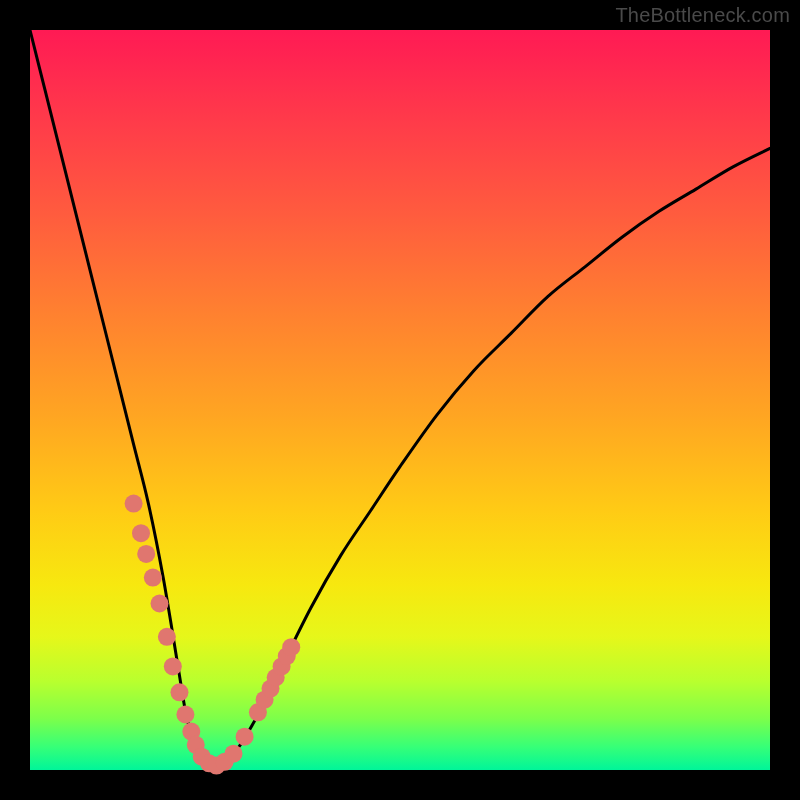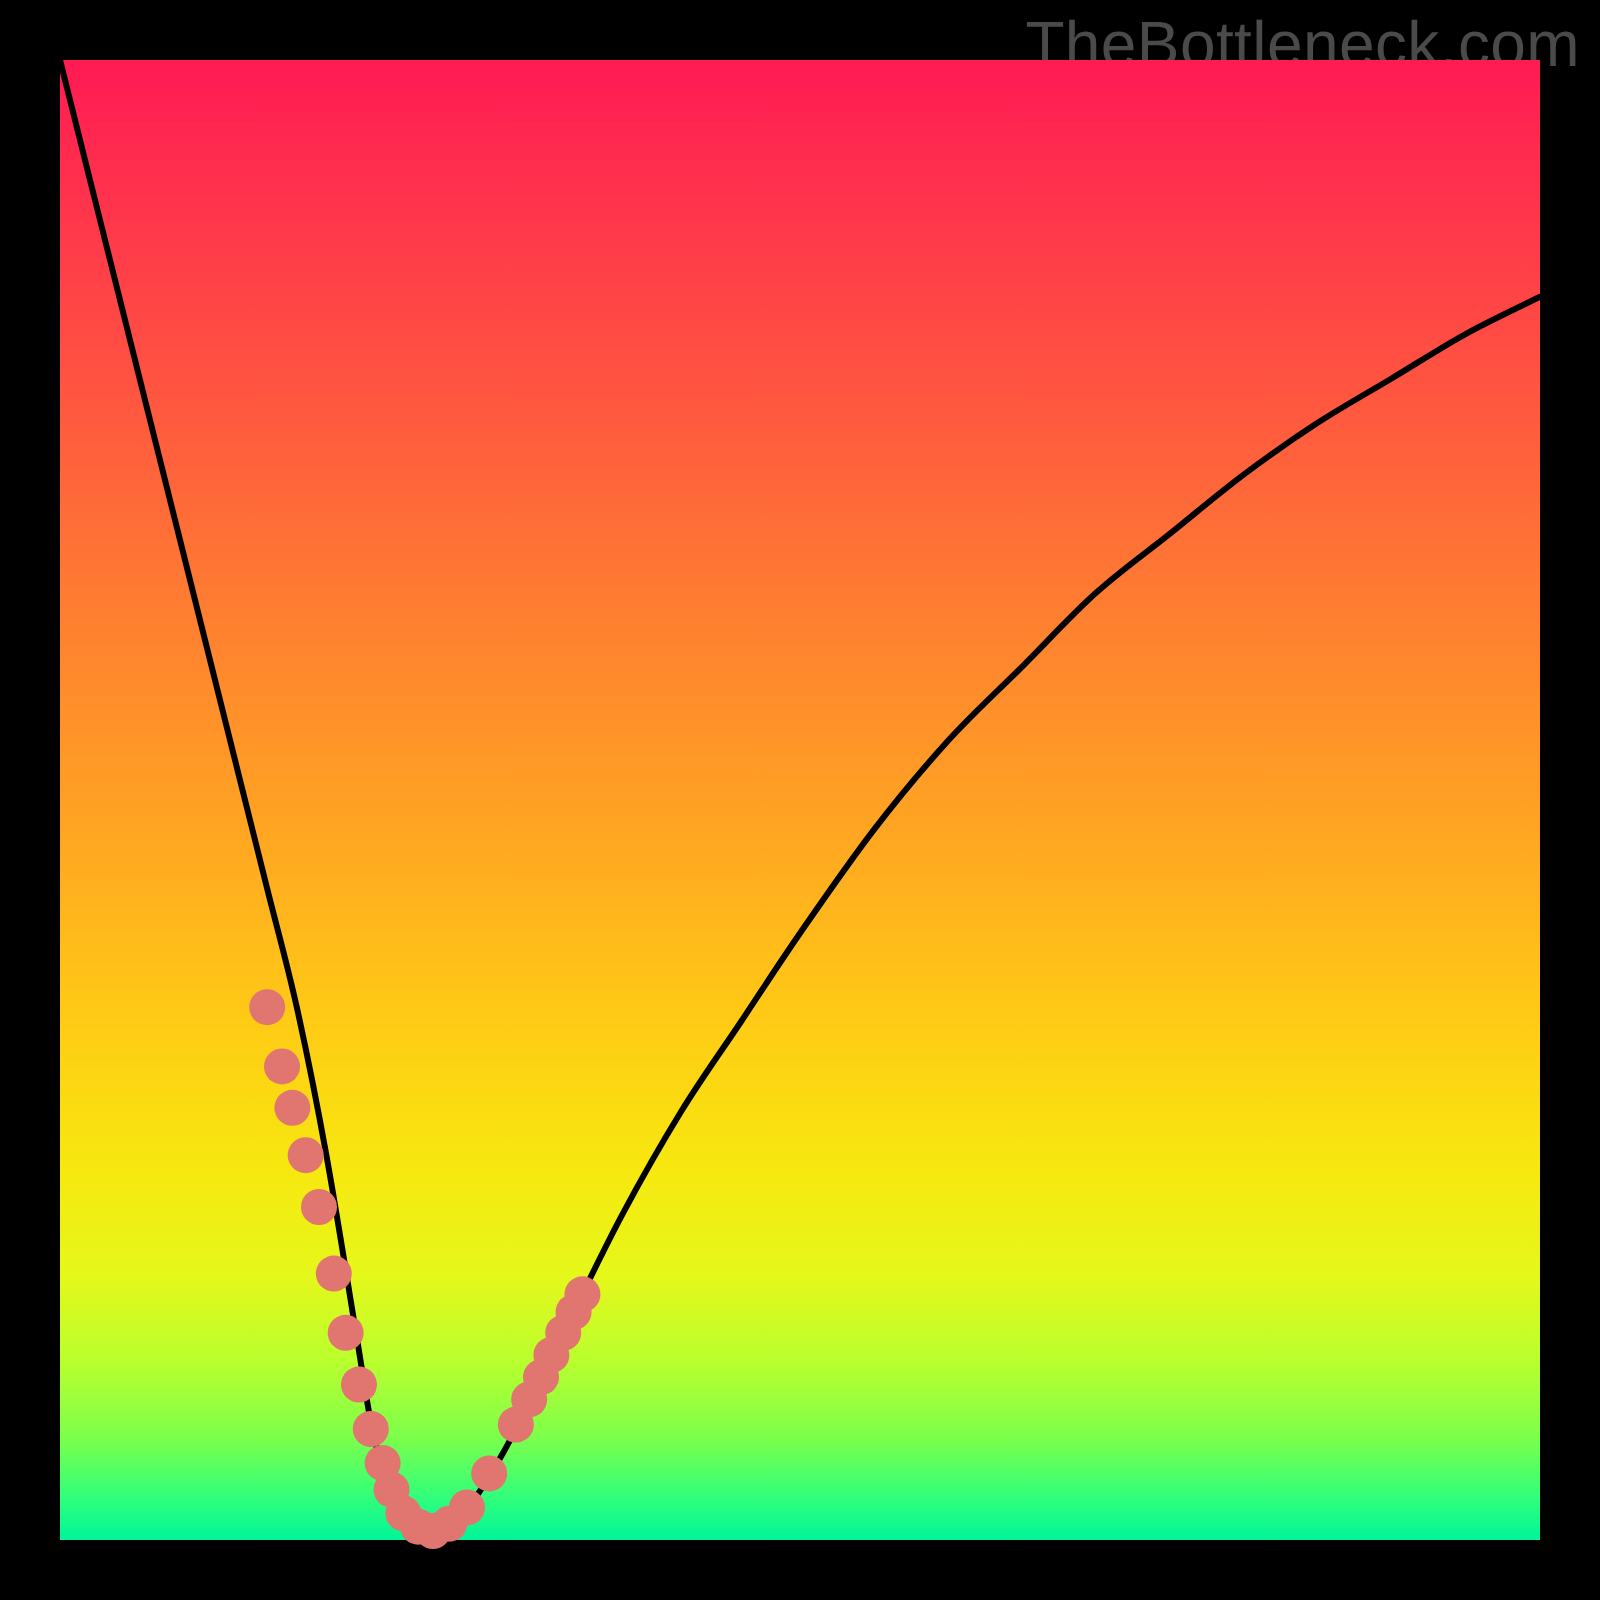--- a/index.html
+++ b/index.html
@@ -38,21 +38,21 @@
       #7dff4a 93%,
       #34ff79 97%,
       #00f59a 100%
     );
   }
   .attribution {
     position: absolute;
     top: 4px;
     right: 10px;
     color: #4a4a4a;
-    font-size: 32px;
+    font-size: 20px;
     font-weight: 400;
     letter-spacing: 0.2px;
   }
   svg.curve {
     position: absolute;
     left: 0;
     top: 0;
     width: 740px;
     height: 740px;
     overflow: visible;

